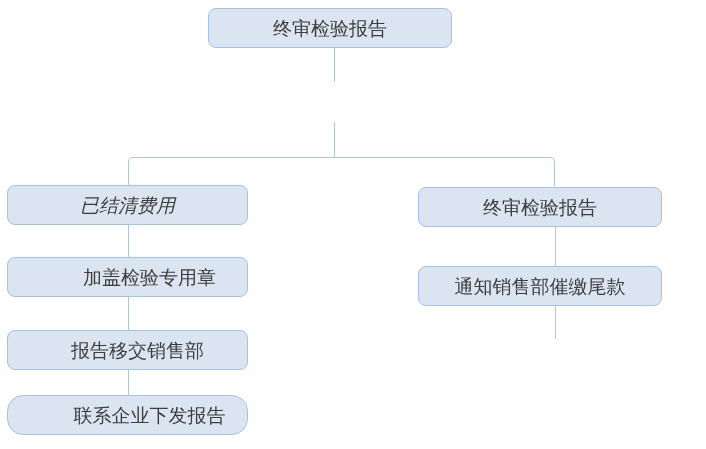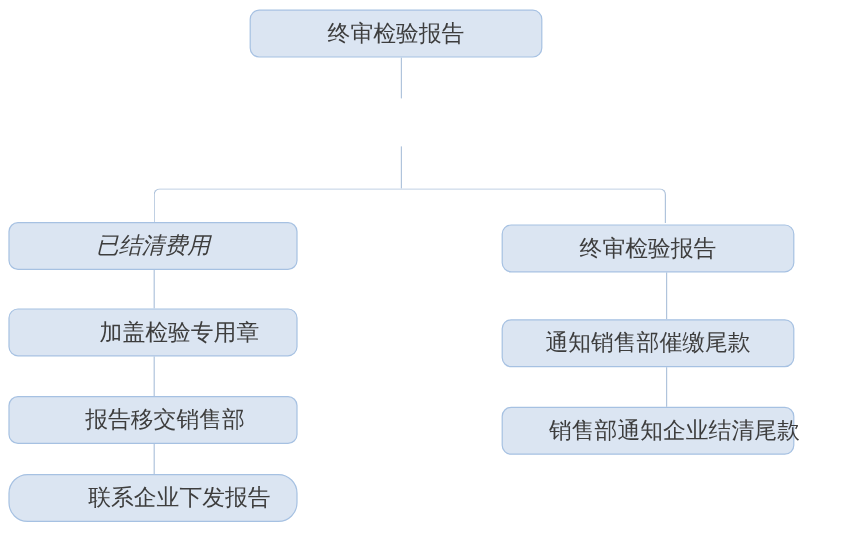--- a/index.html
+++ b/index.html
@@ -72,15 +72,14 @@
   <div class="node indent-lg" style="left:7px; top:257px; width:241px;">加盖检验专用章</div>
 
   <div class="node indent-sm" style="left:7px; top:330px; width:241px;">报告移交销售部</div>
 
   <div class="node indent-lg" style="left:7px; top:395px; width:241px;border-radius:16px;">联系企业下发报告</div>
 
   <div class="node" style="left:418px; top:187px; width:244px;">终审检验报告</div>
 
   <div class="node" style="left:418px; top:266px; width:244px;">通知销售部催缴尾款</div>
 
-  <div class="node indent-lg" style="left:418px; top:339px; width:244px;">销售部通知企业结清尾款</div>
 
 </div>
 
 </body></html>

